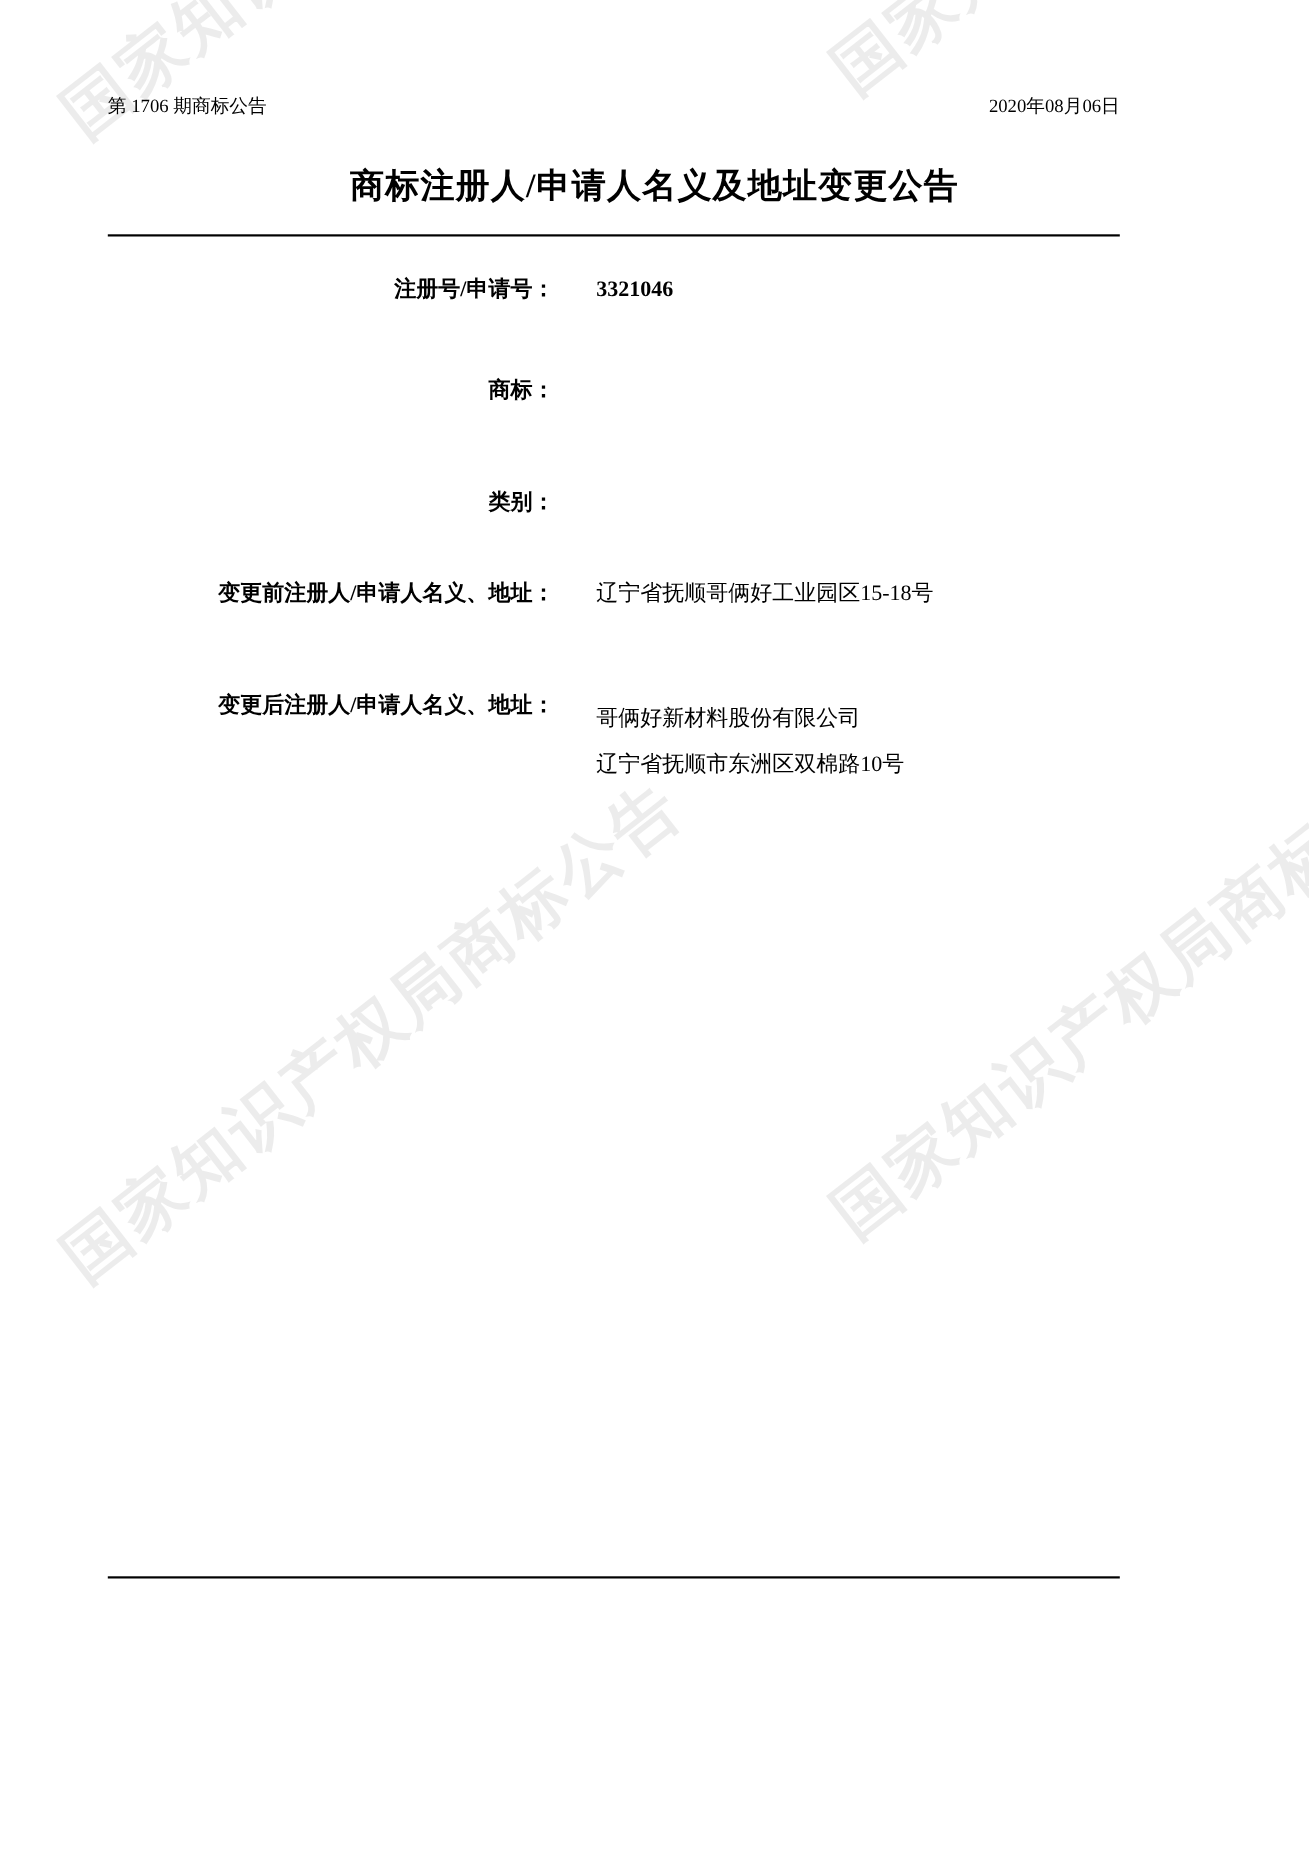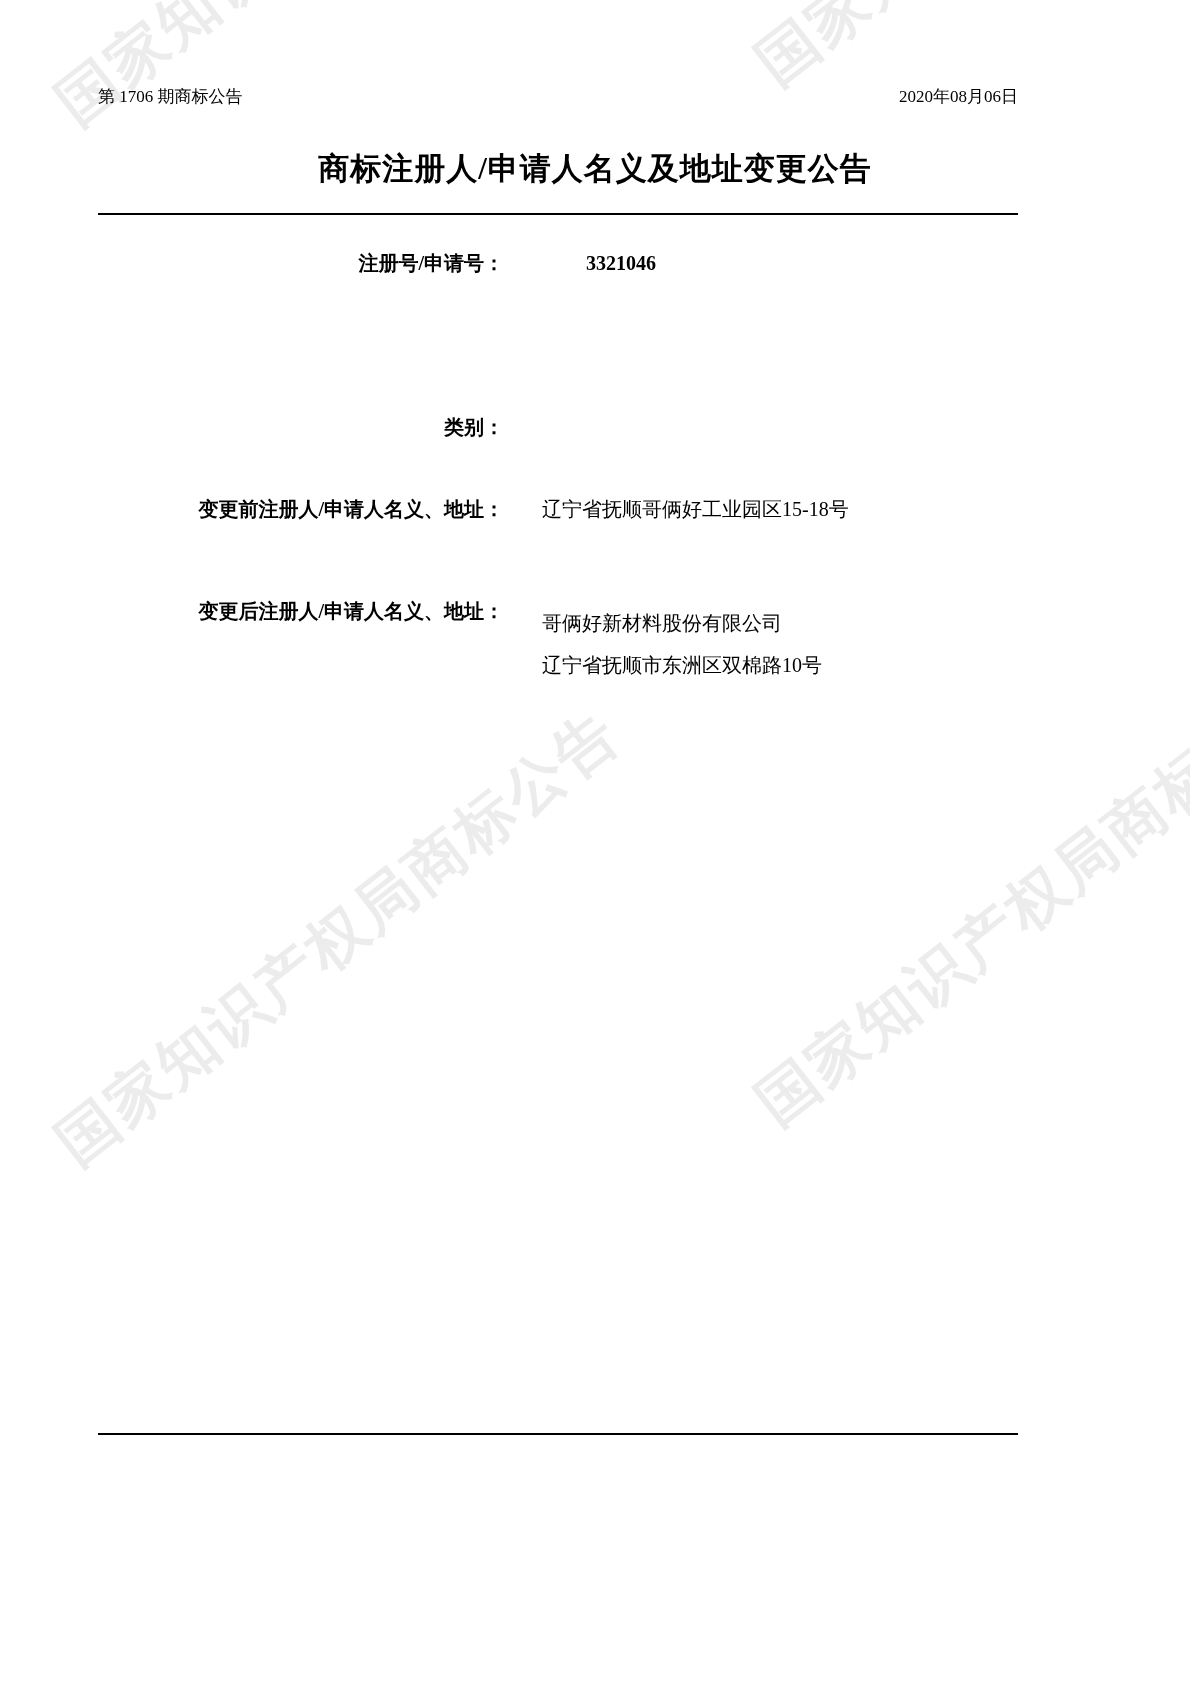--- a/index.html
+++ b/index.html
@@ -119,21 +119,21 @@
     padding-left: 38px;
     font-size: 20px;
     font-weight: 400;
     line-height: 30px;
   }
   .field-value .line2 {
     display: block;
     margin-top: 12px;
   }
 
-  .row-regno   { margin-top: 0px; gap: 44px; }
+  .row-regno   { margin-top: 0px; }
   .row-mark    { margin-top: 62px; }
   .row-class   { margin-top: 72px; }
   .row-before  { margin-top: 52px; }
   .row-after   { margin-top: 72px; }
 
   .value-num {
     font-family: "Liberation Serif", "DejaVu Serif", serif;
     font-weight: bold;
   }
 </style>
@@ -161,20 +161,21 @@
     <div class="rule rule-top"></div>
 
     <div class="fields">
 
       <div class="field-row row-regno">
         <div class="field-label">注册号/申请号：</div>
         <div class="field-value value-num">3321046</div>
       </div>
 
       <div class="field-row row-mark">
+        <div class="field-label">商标：</div>
       </div>
 
       <div class="field-row row-class">
         <div class="field-label">类别：</div>
       </div>
 
       <div class="field-row row-before">
         <div class="field-label">变更前注册人/申请人名义、地址：</div>
         <div class="field-value">辽宁省抚顺哥俩好工业园区15-18号</div>
       </div>

